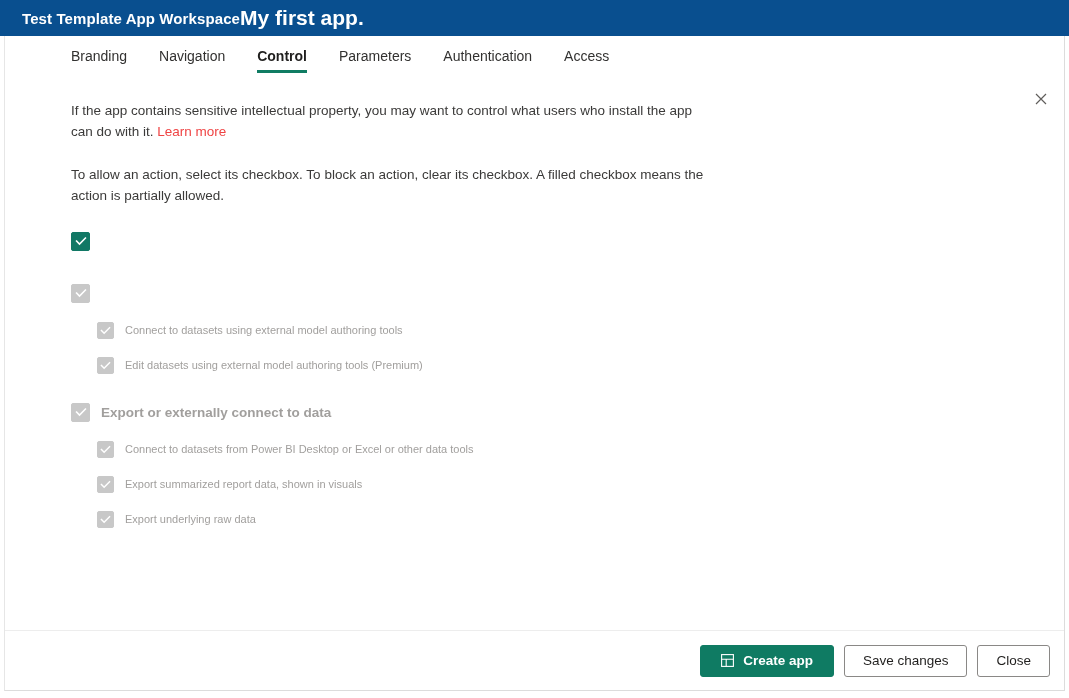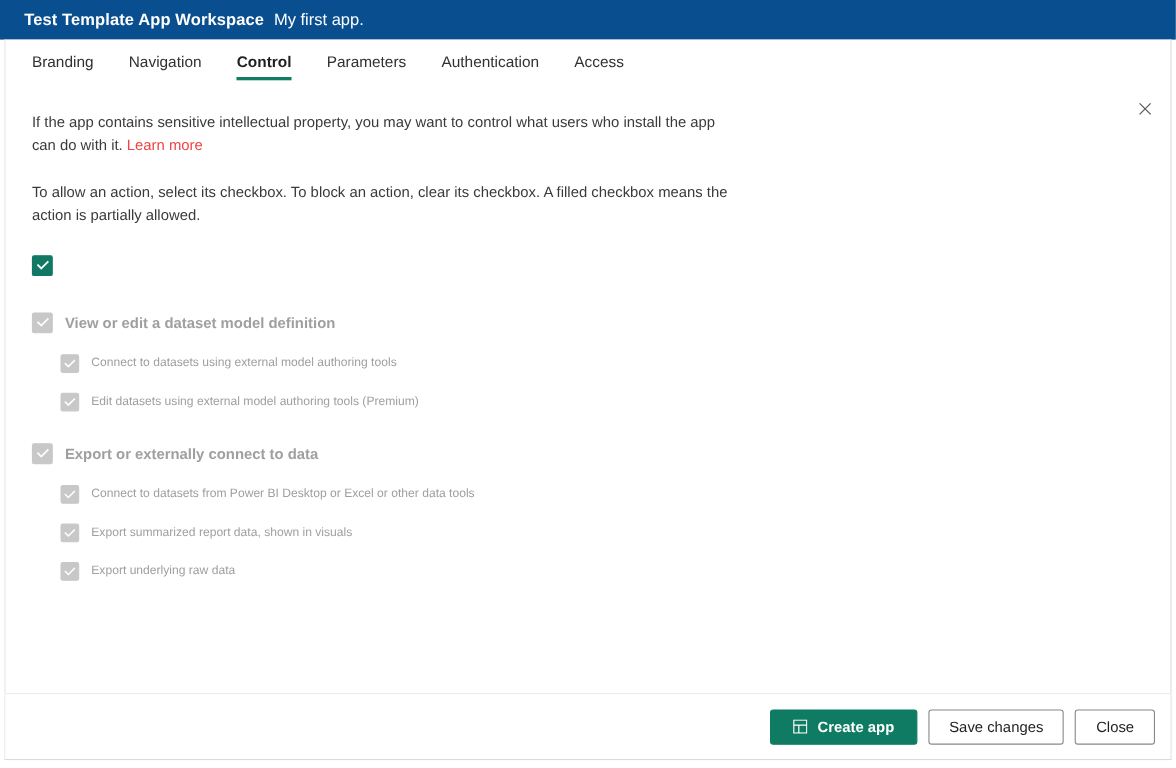--- a/index.html
+++ b/index.html
@@ -25,36 +25,36 @@
     box-sizing: border-box;
   }
   .app-header .ws-title {
     color: #ffffff;
     font-size: 15px;
     font-weight: bold;
     letter-spacing: 0.1px;
   }
   .app-header .ws-sub {
     color: #ffffff;
-    font-size: 15px;
-    font-weight: normal;
-    margin-left: 9px;
+    font-size: 21px;
+    font-weight: bold;
   }
 
   
   .panel {
     position: relative;
     margin: 0 auto;
     width: 1061px;
     height: 655px;
     box-sizing: border-box;
     border-left: 1px solid #e6e6e6;
     border-right: 1px solid #dcdcdc;
     border-bottom: 1px solid #dcdcdc;
     background: #ffffff;
+    padding-left: 42px;
   }
 
   
   .tabs {
     display: flex;
     align-items: flex-start;
     padding-left: 24px;
     padding-top: 12px;
     height: 42px;
     box-sizing: border-box;
@@ -240,21 +240,20 @@
           </svg>
         </span>
       </div>
 
       <div class="cb-row group spacer-top">
         <span class="cb disabled">
           <svg width="12" height="12" viewBox="0 0 12 12" aria-hidden="true">
             <path d="M1.6 6.1 L4.5 9 L10.4 3.1" stroke="#ffffff" stroke-width="1.6" fill="none" stroke-linecap="square"></path>
           </svg>
         </span>
-        <span class="cb-label bold muted">View or edit a dataset model definition</span>
       </div>
 
       <div class="cb-row sub">
         <span class="cb disabled sub-size">
           <svg width="11" height="11" viewBox="0 0 12 12" aria-hidden="true">
             <path d="M1.6 6.1 L4.5 9 L10.4 3.1" stroke="#ffffff" stroke-width="1.6" fill="none" stroke-linecap="square"></path>
           </svg>
         </span>
         <span class="cb-label muted-sub">Connect to datasets using external model authoring tools</span>
       </div>

